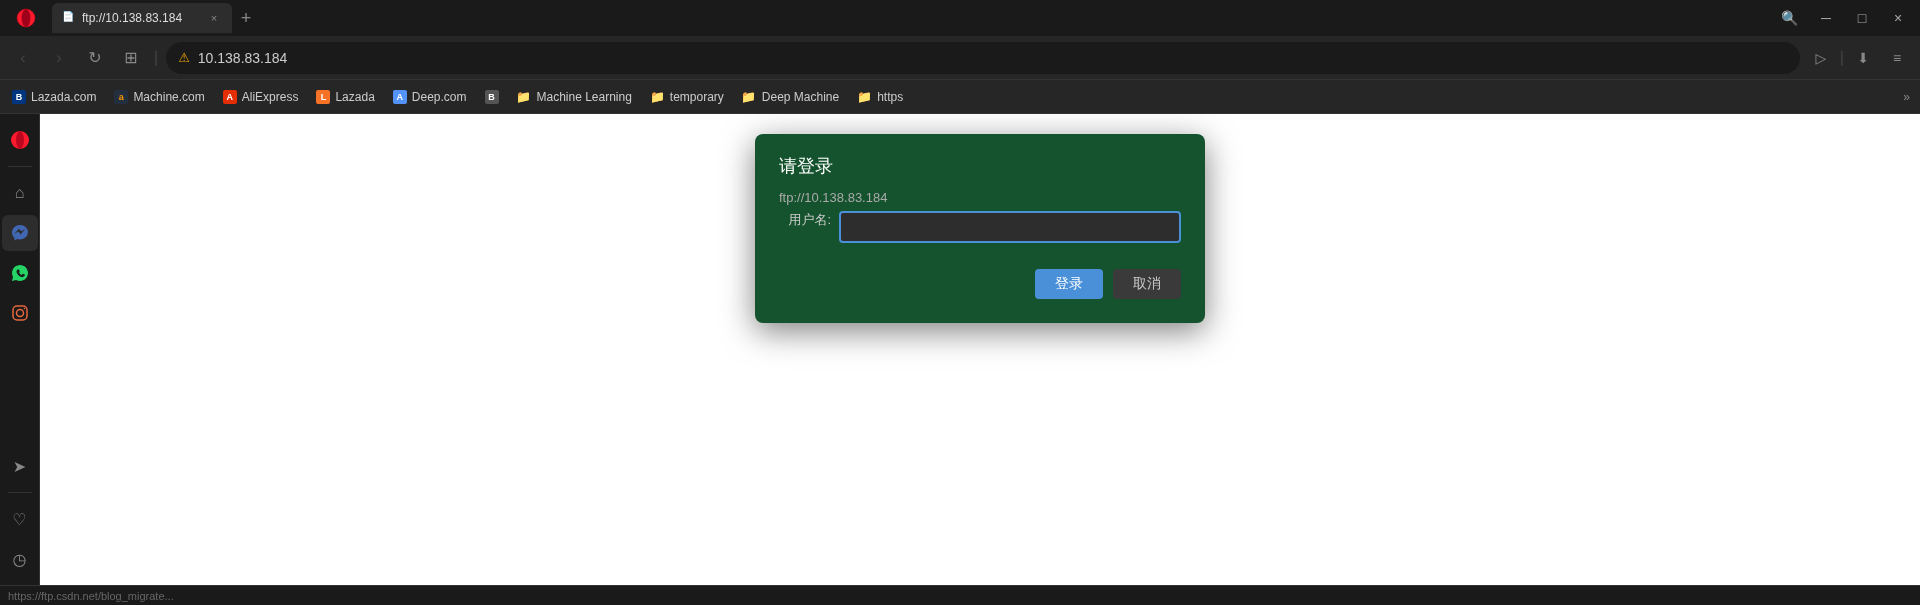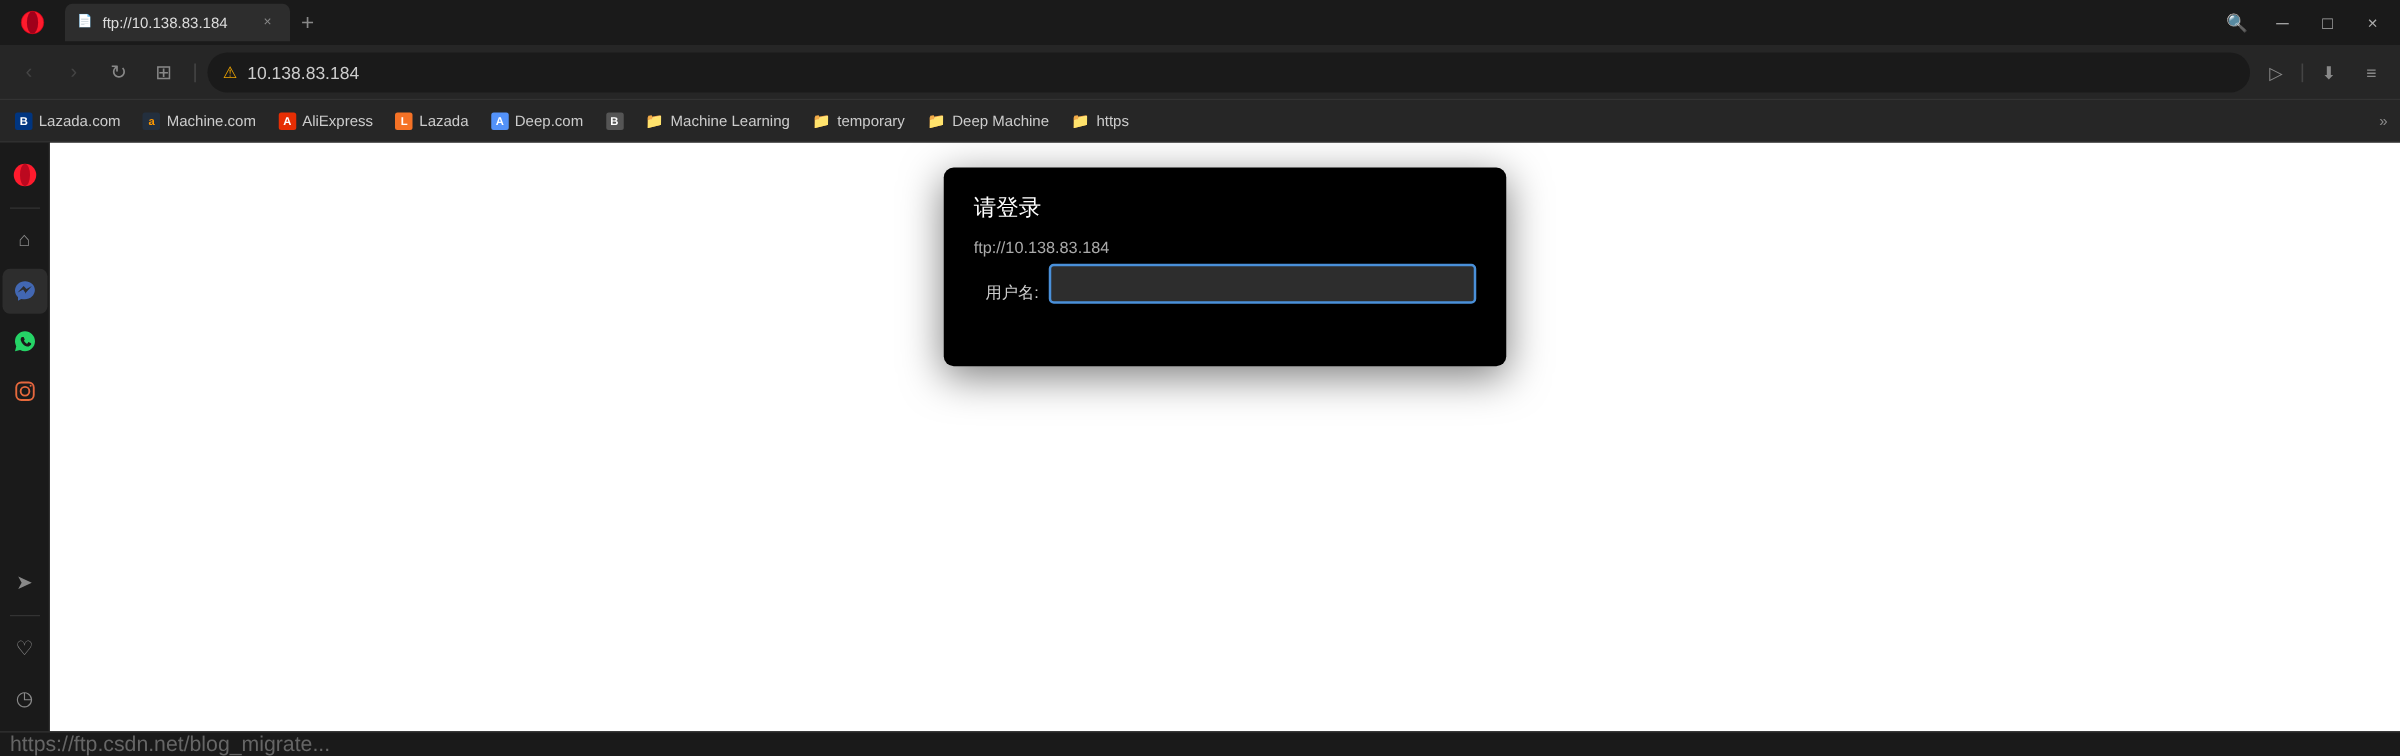--- a/index.html
+++ b/index.html
@@ -296,21 +296,21 @@
       left: 0;
       right: 0;
       bottom: 0;
       display: flex;
       align-items: flex-start;
       justify-content: center;
       padding-top: 20px;
     }
 
     .modal {
-      background: #000000;
+      background: #14532d;
       border-radius: 8px;
       width: 450px;
       padding: 20px 24px 24px;
       box-shadow: 0 8px 32px rgba(0,0,0,0.5);
       color: #fff;
     }
 
     .modal-title {
       font-size: 18px;
       font-weight: 500;
@@ -325,21 +325,21 @@
     }
 
     .modal-notice {
       font-size: 13px;
       color: #ccc;
       margin-bottom: 20px;
     }
 
     .form-row {
       display: flex;
-      align-items: flex-end;
+      align-items: flex-start;
       margin-bottom: 26px;
       gap: 8px;
     }
 
     .form-label {
       font-size: 13px;
       color: #ccc;
       width: 52px;
       text-align: right;
       flex-shrink: 0;
@@ -392,21 +392,21 @@
     .status-bar {
       height: 20px;
       background: #1a1a1a;
       display: flex;
       align-items: center;
       padding: 0 8px;
       border-top: 1px solid #333;
     }
 
     .status-text {
-      font-size: 17px;
+      font-size: 11px;
       color: #666;
     }
   </style>
 </head>
 <body>
 
 <div class="browser-window">
 
   <div class="title-bar">
 
@@ -548,20 +548,24 @@
         <div class="modal">
           <div class="modal-title">请登录</div>
           <div class="modal-url">ftp://10.138.83.184</div>
 
           <div class="form-row">
             <label class="form-label">用户名:</label>
             <input class="form-input" type="text" style="">
           </div>
 
 
+          <div class="modal-buttons">
+            <button class="btn-login">登录</button>
+            <button class="btn-cancel">取消</button>
+          </div>
         </div>
       </div>
 
     </div>
   </div>
 
   <div class="status-bar">
     <span class="status-text">https://ftp.csdn.net/blog_migrate...</span>
   </div>
 

